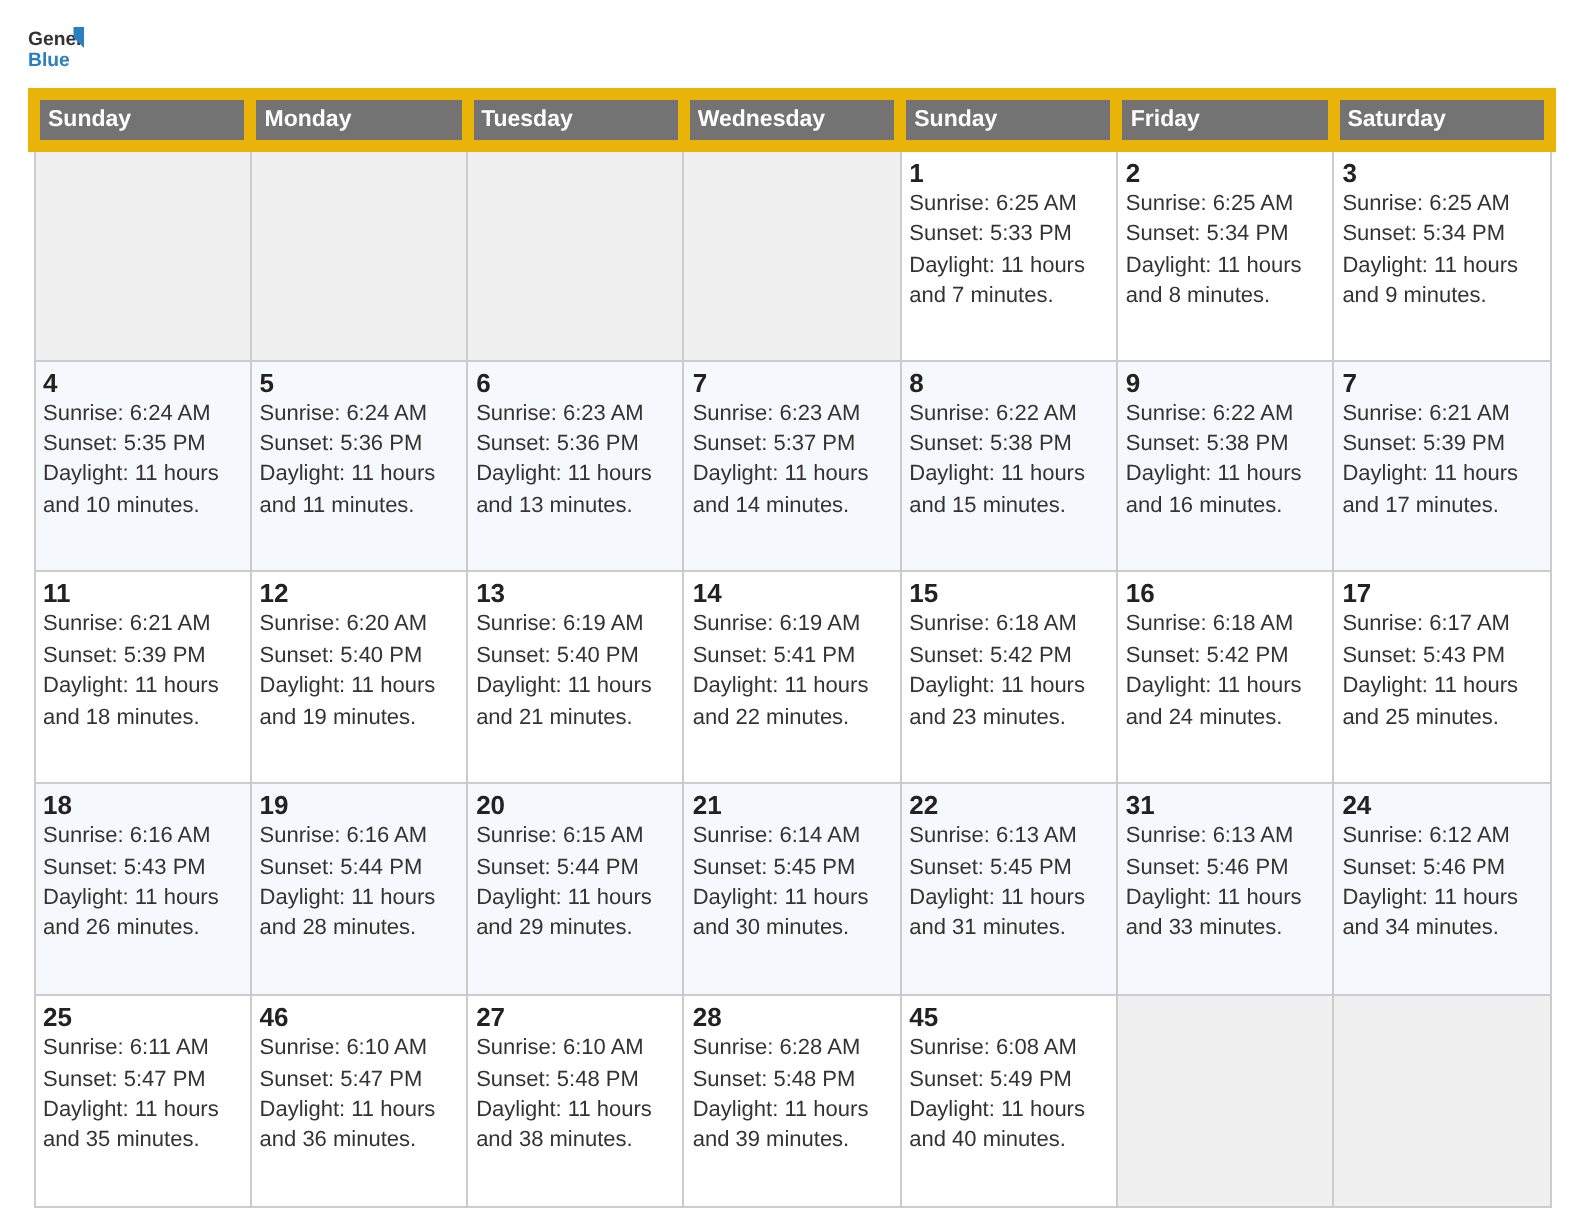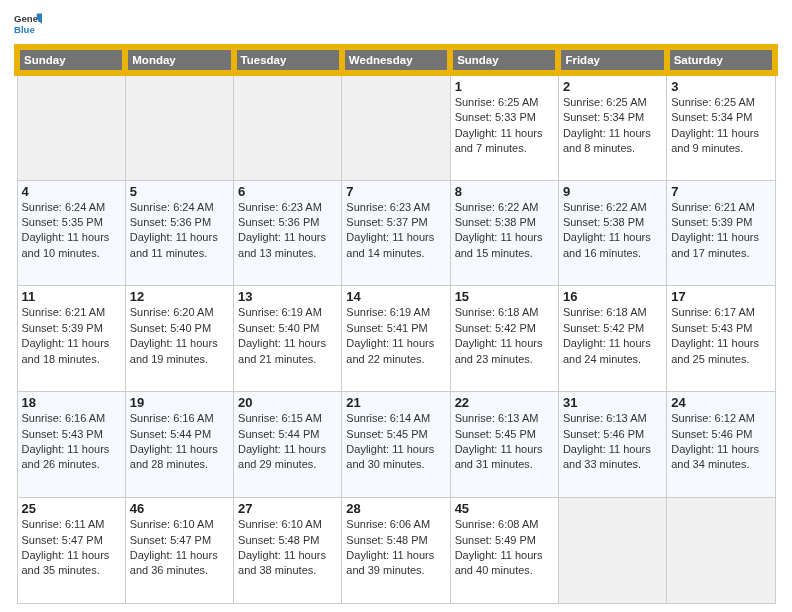--- a/index.html
+++ b/index.html
@@ -289,21 +289,21 @@
 Daylight: 11 hours and 36 minutes.</div>
           </td>
           <td>
             <span class="day-num">27</span>
             <div class="day-info">Sunrise: 6:10 AM
 Sunset: 5:48 PM
 Daylight: 11 hours and 38 minutes.</div>
           </td>
           <td>
             <span class="day-num">28</span>
-            <div class="day-info">Sunrise: 6:06 AM
+            <div class="day-info">Sunrise: 6:28 AM
 Sunset: 5:48 PM
 Daylight: 11 hours and 39 minutes.</div>
           </td>
           <td>
             <span class="day-num">45</span>
             <div class="day-info">Sunrise: 6:08 AM
 Sunset: 5:49 PM
 Daylight: 11 hours and 40 minutes.</div>
           </td>
           <td class="empty"></td>

